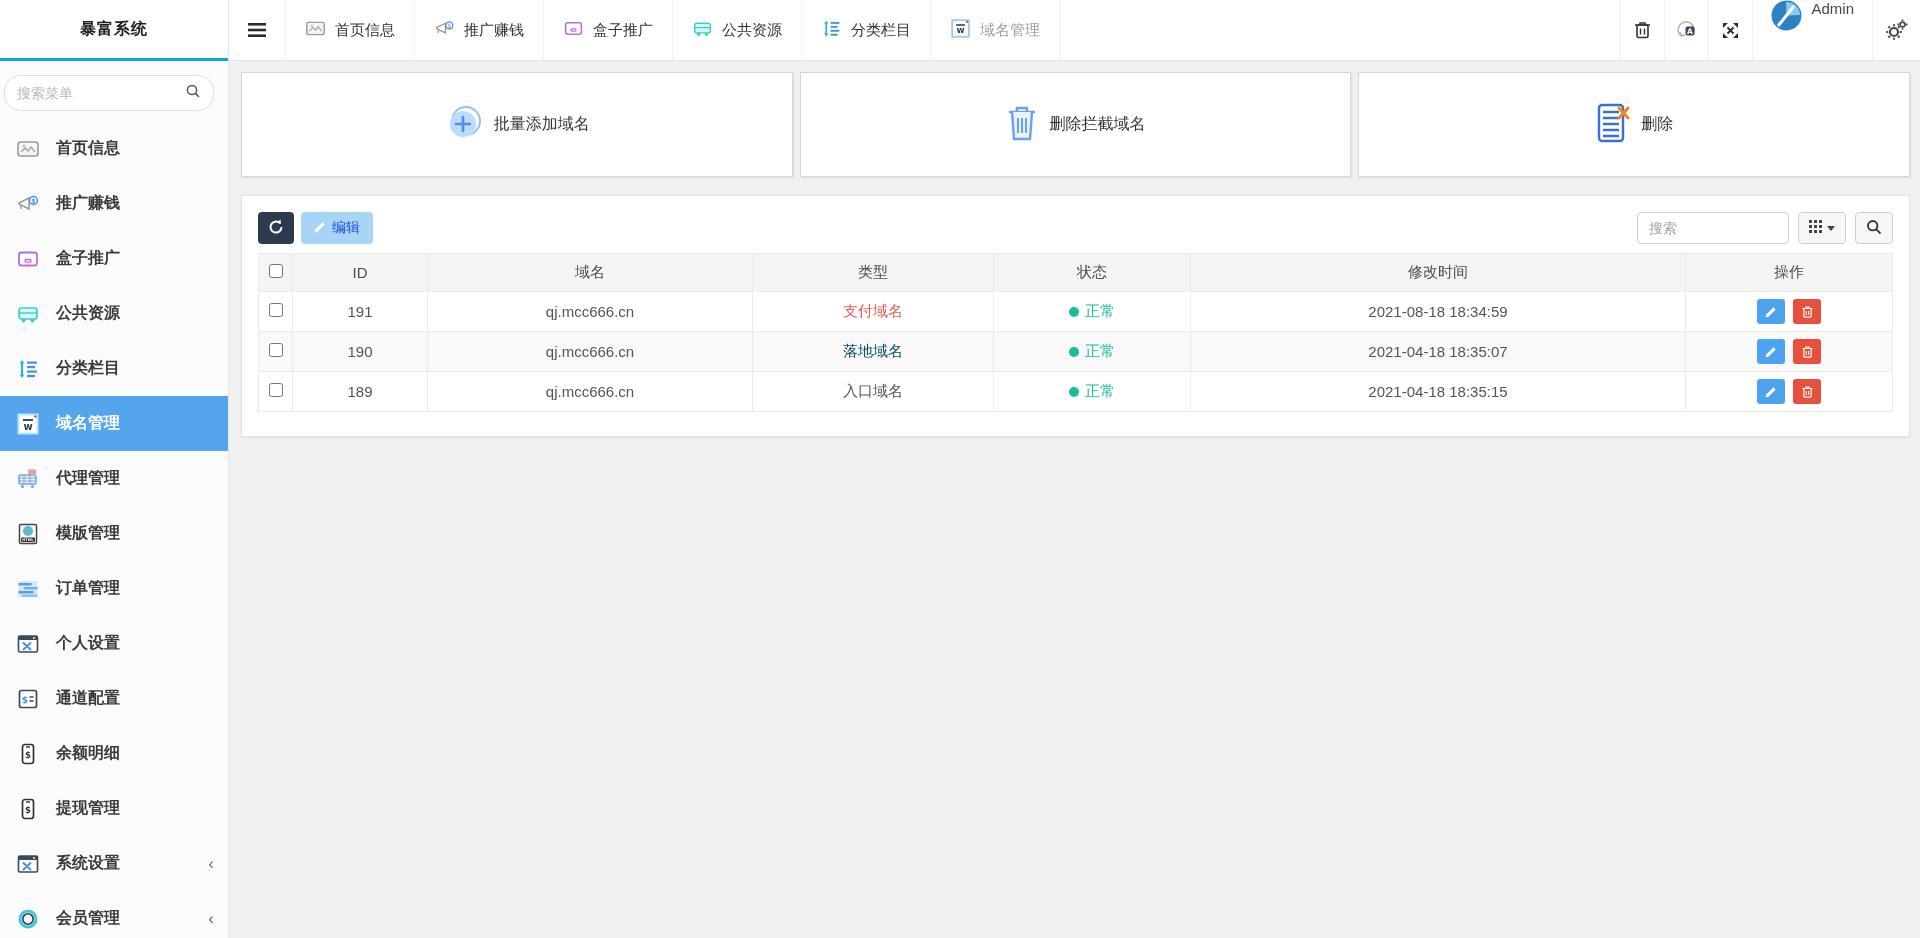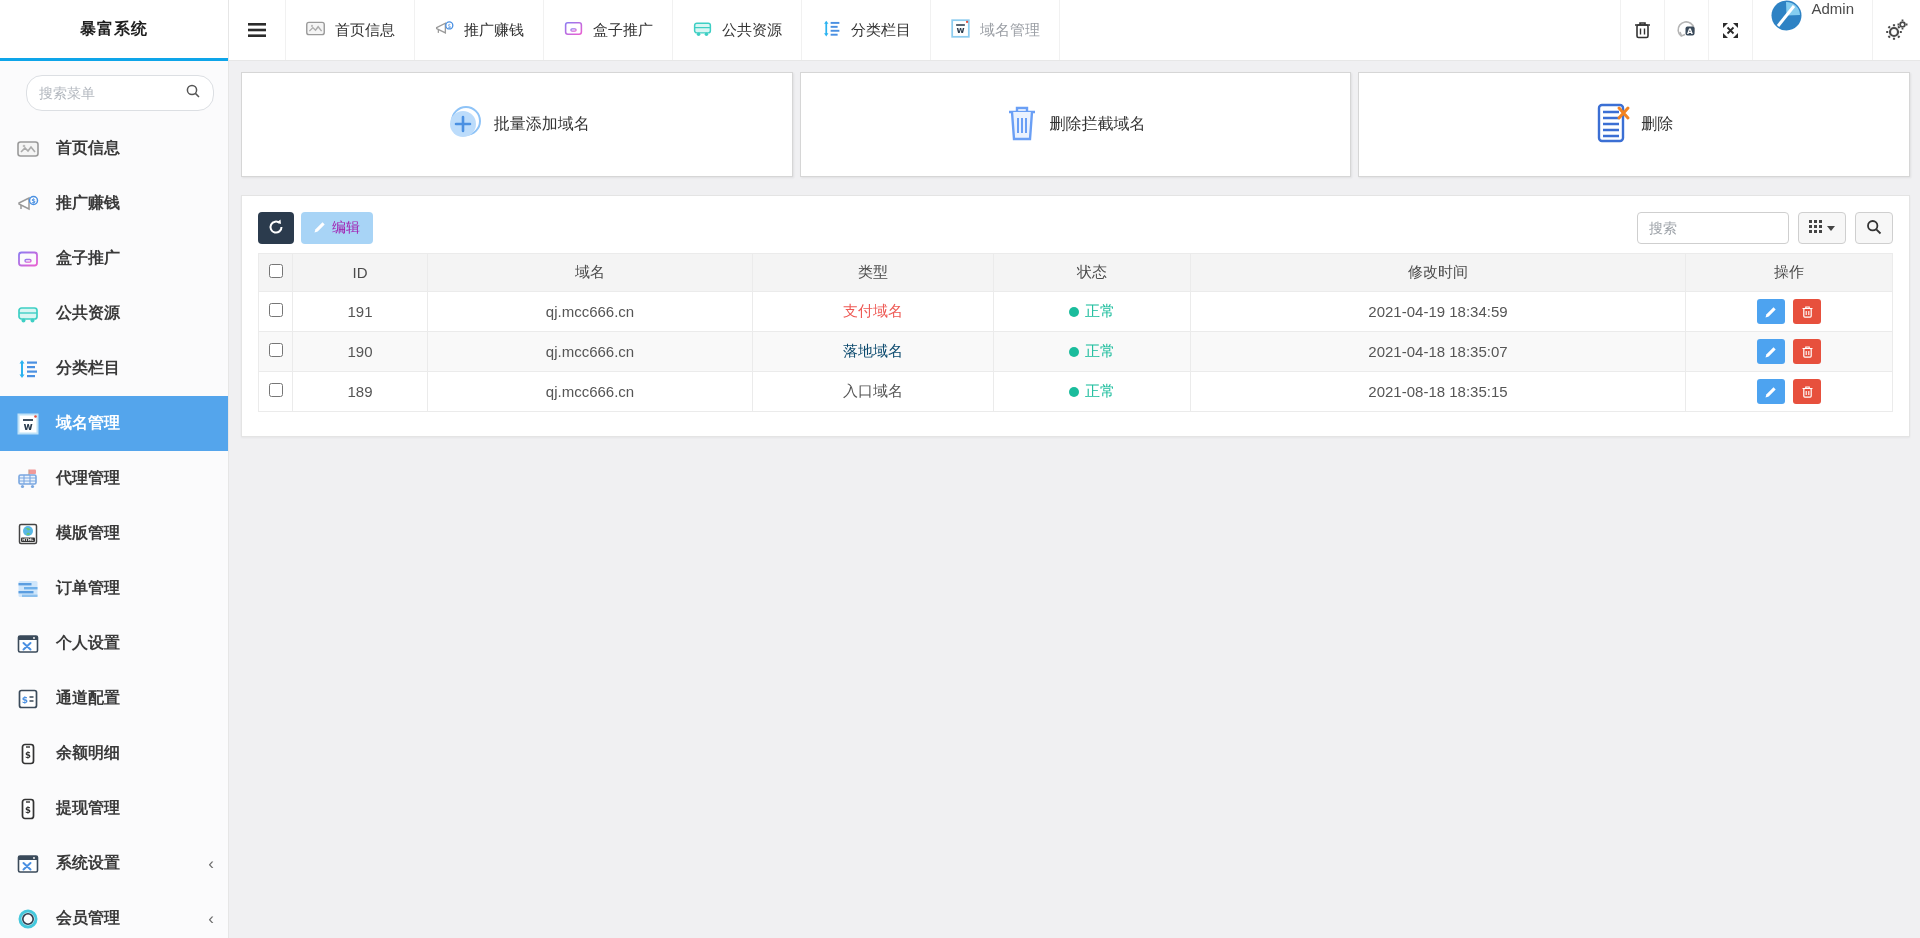--- a/index.html
+++ b/index.html
@@ -7,21 +7,21 @@
   body {
     font-family:"Liberation Sans","DejaVu Sans",sans-serif;
     background:#f0f0f2; position:relative; overflow:hidden; color:#333;
   }
   
   .sidebar { position:absolute; left:0; top:0; width:229px; height:938px;
     background:#fbfbfc; border-right:1px solid #e6e6e6; }
   .side-header { height:61px; background:#fff; border-bottom:3px solid #0ea5e9;
     display:flex; align-items:center; justify-content:center;
     font-size:16px; font-weight:bold; color:#1f1f1f; letter-spacing:1px; }
-  .side-search { margin:14px 14px 8px 26px; height:36px; border:1px solid #dcdfe3;
+  .side-search { margin:14px 14px 8px 4px; height:36px; border:1px solid #dcdfe3;
     border-radius:16px; background:#fff; display:flex; align-items:center; padding:0 12px; }
   .side-search input { border:none; outline:none; flex:1; font-size:14px;
     color:#555; background:transparent; min-width:0; }
   .side-search input::placeholder { color:#b3b8bf; }
   .menu { margin-top:10px; }
   .menu-item { height:55px; display:flex; align-items:center;
     padding:0 14px 0 15px; cursor:pointer; color:#3a3a3a;
     font-size:16px; font-weight:600; }
   .menu-item .mi-icon { width:26px; height:26px; margin-right:15px;
     display:flex; align-items:center; justify-content:center; flex:none; }
@@ -46,21 +46,21 @@
   .cards { display:flex; gap:7px; padding:11px 10px 0 12px;justify-content:flex-end; }
   .card { flex:1; height:105px; background:#fff; border:1px solid #d6d6d6;
     box-shadow:1px 1px 2px rgba(0,0,0,.07); display:flex; align-items:center;
     justify-content:center; gap:10px; font-size:16px; color:#333; cursor:pointer; }
   .panel { margin:18px 10px 0 12px; background:#fff; border:1px solid #e4e4e4;
     box-shadow:0 1px 2px rgba(0,0,0,.05); padding:16px 16px 24px 16px; }
   .toolbar { display:flex; align-items:center; }
   .btn-refresh { width:36px; height:32px; background:#2b3b4d; border:none;
     border-radius:4px; display:flex; align-items:center; justify-content:center; cursor:pointer; }
   .btn-edit { margin-left:7px; height:32px; padding:0 13px; background:#a8d4f6;
-    color:#a21caf; border:none; border-radius:4px; font-size:14px; display:flex;
+    color:#1d4ed8; border:none; border-radius:4px; font-size:14px; display:flex;
     align-items:center; gap:6px; cursor:not-allowed; }
   .toolbar-right { margin-left:auto; display:flex; align-items:center; }
   .tb-search { width:152px; height:32px; border:1px solid #cfcfcf; border-radius:4px;
     padding:0 11px; font-size:14px; color:#555; outline:none; }
   .tb-search::placeholder { color:#9ea3a9; }
   .btn-gray { height:32px; background:#f7f7f7; border:1px solid #cfcfcf; border-radius:4px;
     margin-left:9px; padding:0 10px; display:flex; align-items:center; gap:5px; cursor:pointer; }
   .caret-down { width:0; height:0; border-left:4px solid transparent;
     border-right:4px solid transparent; border-top:5px solid #444; }
   
@@ -512,21 +512,21 @@
           <th>操作</th>
         </tr>
       </thead>
       <tbody>
         <tr>
           <td><input type="checkbox" style=""></td>
           <td>191</td>
           <td>qj.mcc666.cn</td>
           <td style="color: rgb(238, 90, 85);">支付域名</td>
           <td class="status-cell"><span class="dot"></span><span>正常</span></td>
-          <td>2021-04-19 18:34:59</td>
+          <td>2021-08-18 18:34:59</td>
           <td>
             <button class="act-btn act-edit">
                 <svg width="12" height="12" viewBox="0 0 12 12">
                   <path d="M0.5 11.5 l1-3.2 7-7 2.2 2.2 -7 7 Z" fill="#fff"></path>
                 </svg>
               </button>
             <button class="act-btn act-del">
                 <svg width="11" height="12" viewBox="0 0 11 12">
                   <path d="M0.5 2.5 h10 M3.8 2.5 V1 h3.4 v1.5" fill="none" stroke="#fff" stroke-width="1.2"></path>
                   <rect x="1.8" y="2.5" width="7.4" height="8.6" rx="1" fill="none" stroke="#fff" stroke-width="1.2"></rect>
@@ -556,21 +556,21 @@
                 </svg>
               </button>
           </td>
         </tr>
         <tr>
           <td><input type="checkbox" style=""></td>
           <td>189</td>
           <td>qj.mcc666.cn</td>
           <td style="color: rgb(85, 85, 85);">入口域名</td>
           <td class="status-cell"><span class="dot"></span><span>正常</span></td>
-          <td>2021-08-18 18:35:15</td>
+          <td>2021-04-18 18:35:15</td>
           <td>
             <button class="act-btn act-edit">
                 <svg width="12" height="12" viewBox="0 0 12 12">
                   <path d="M0.5 11.5 l1-3.2 7-7 2.2 2.2 -7 7 Z" fill="#fff"></path>
                 </svg>
               </button>
             <button class="act-btn act-del">
                 <svg width="11" height="12" viewBox="0 0 11 12">
                   <path d="M0.5 2.5 h10 M3.8 2.5 V1 h3.4 v1.5" fill="none" stroke="#fff" stroke-width="1.2"></path>
                   <rect x="1.8" y="2.5" width="7.4" height="8.6" rx="1" fill="none" stroke="#fff" stroke-width="1.2"></rect>

